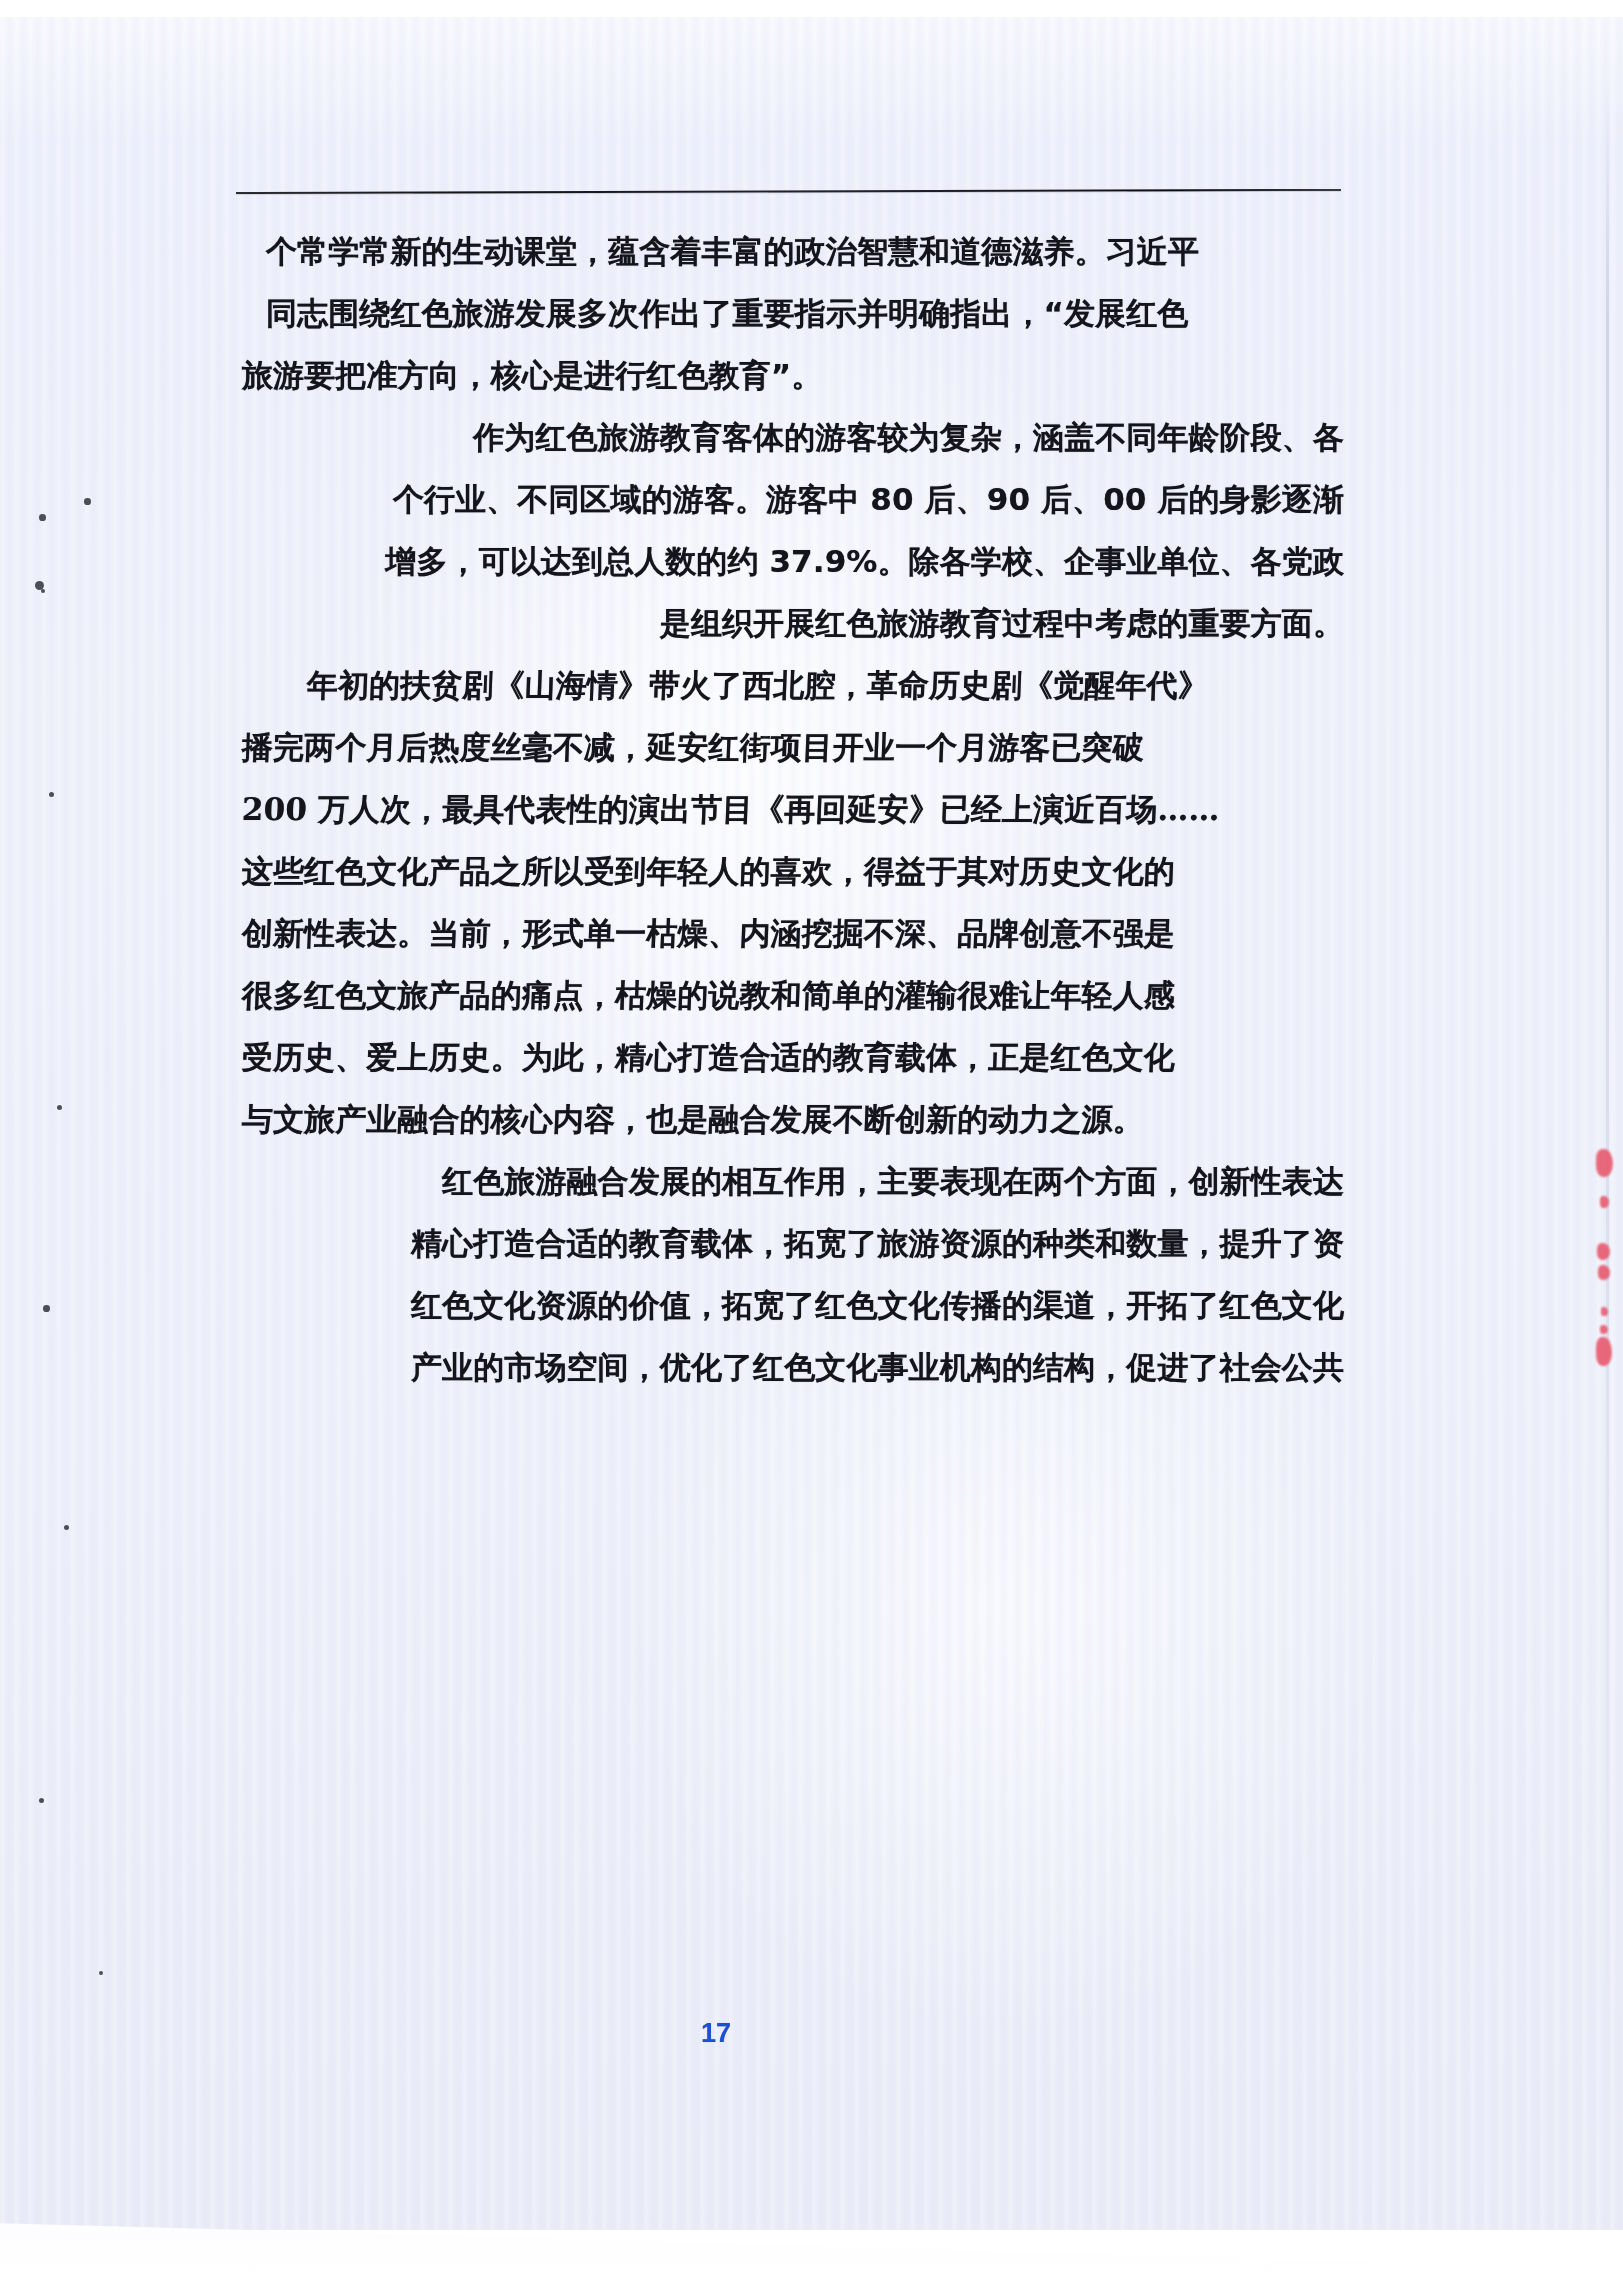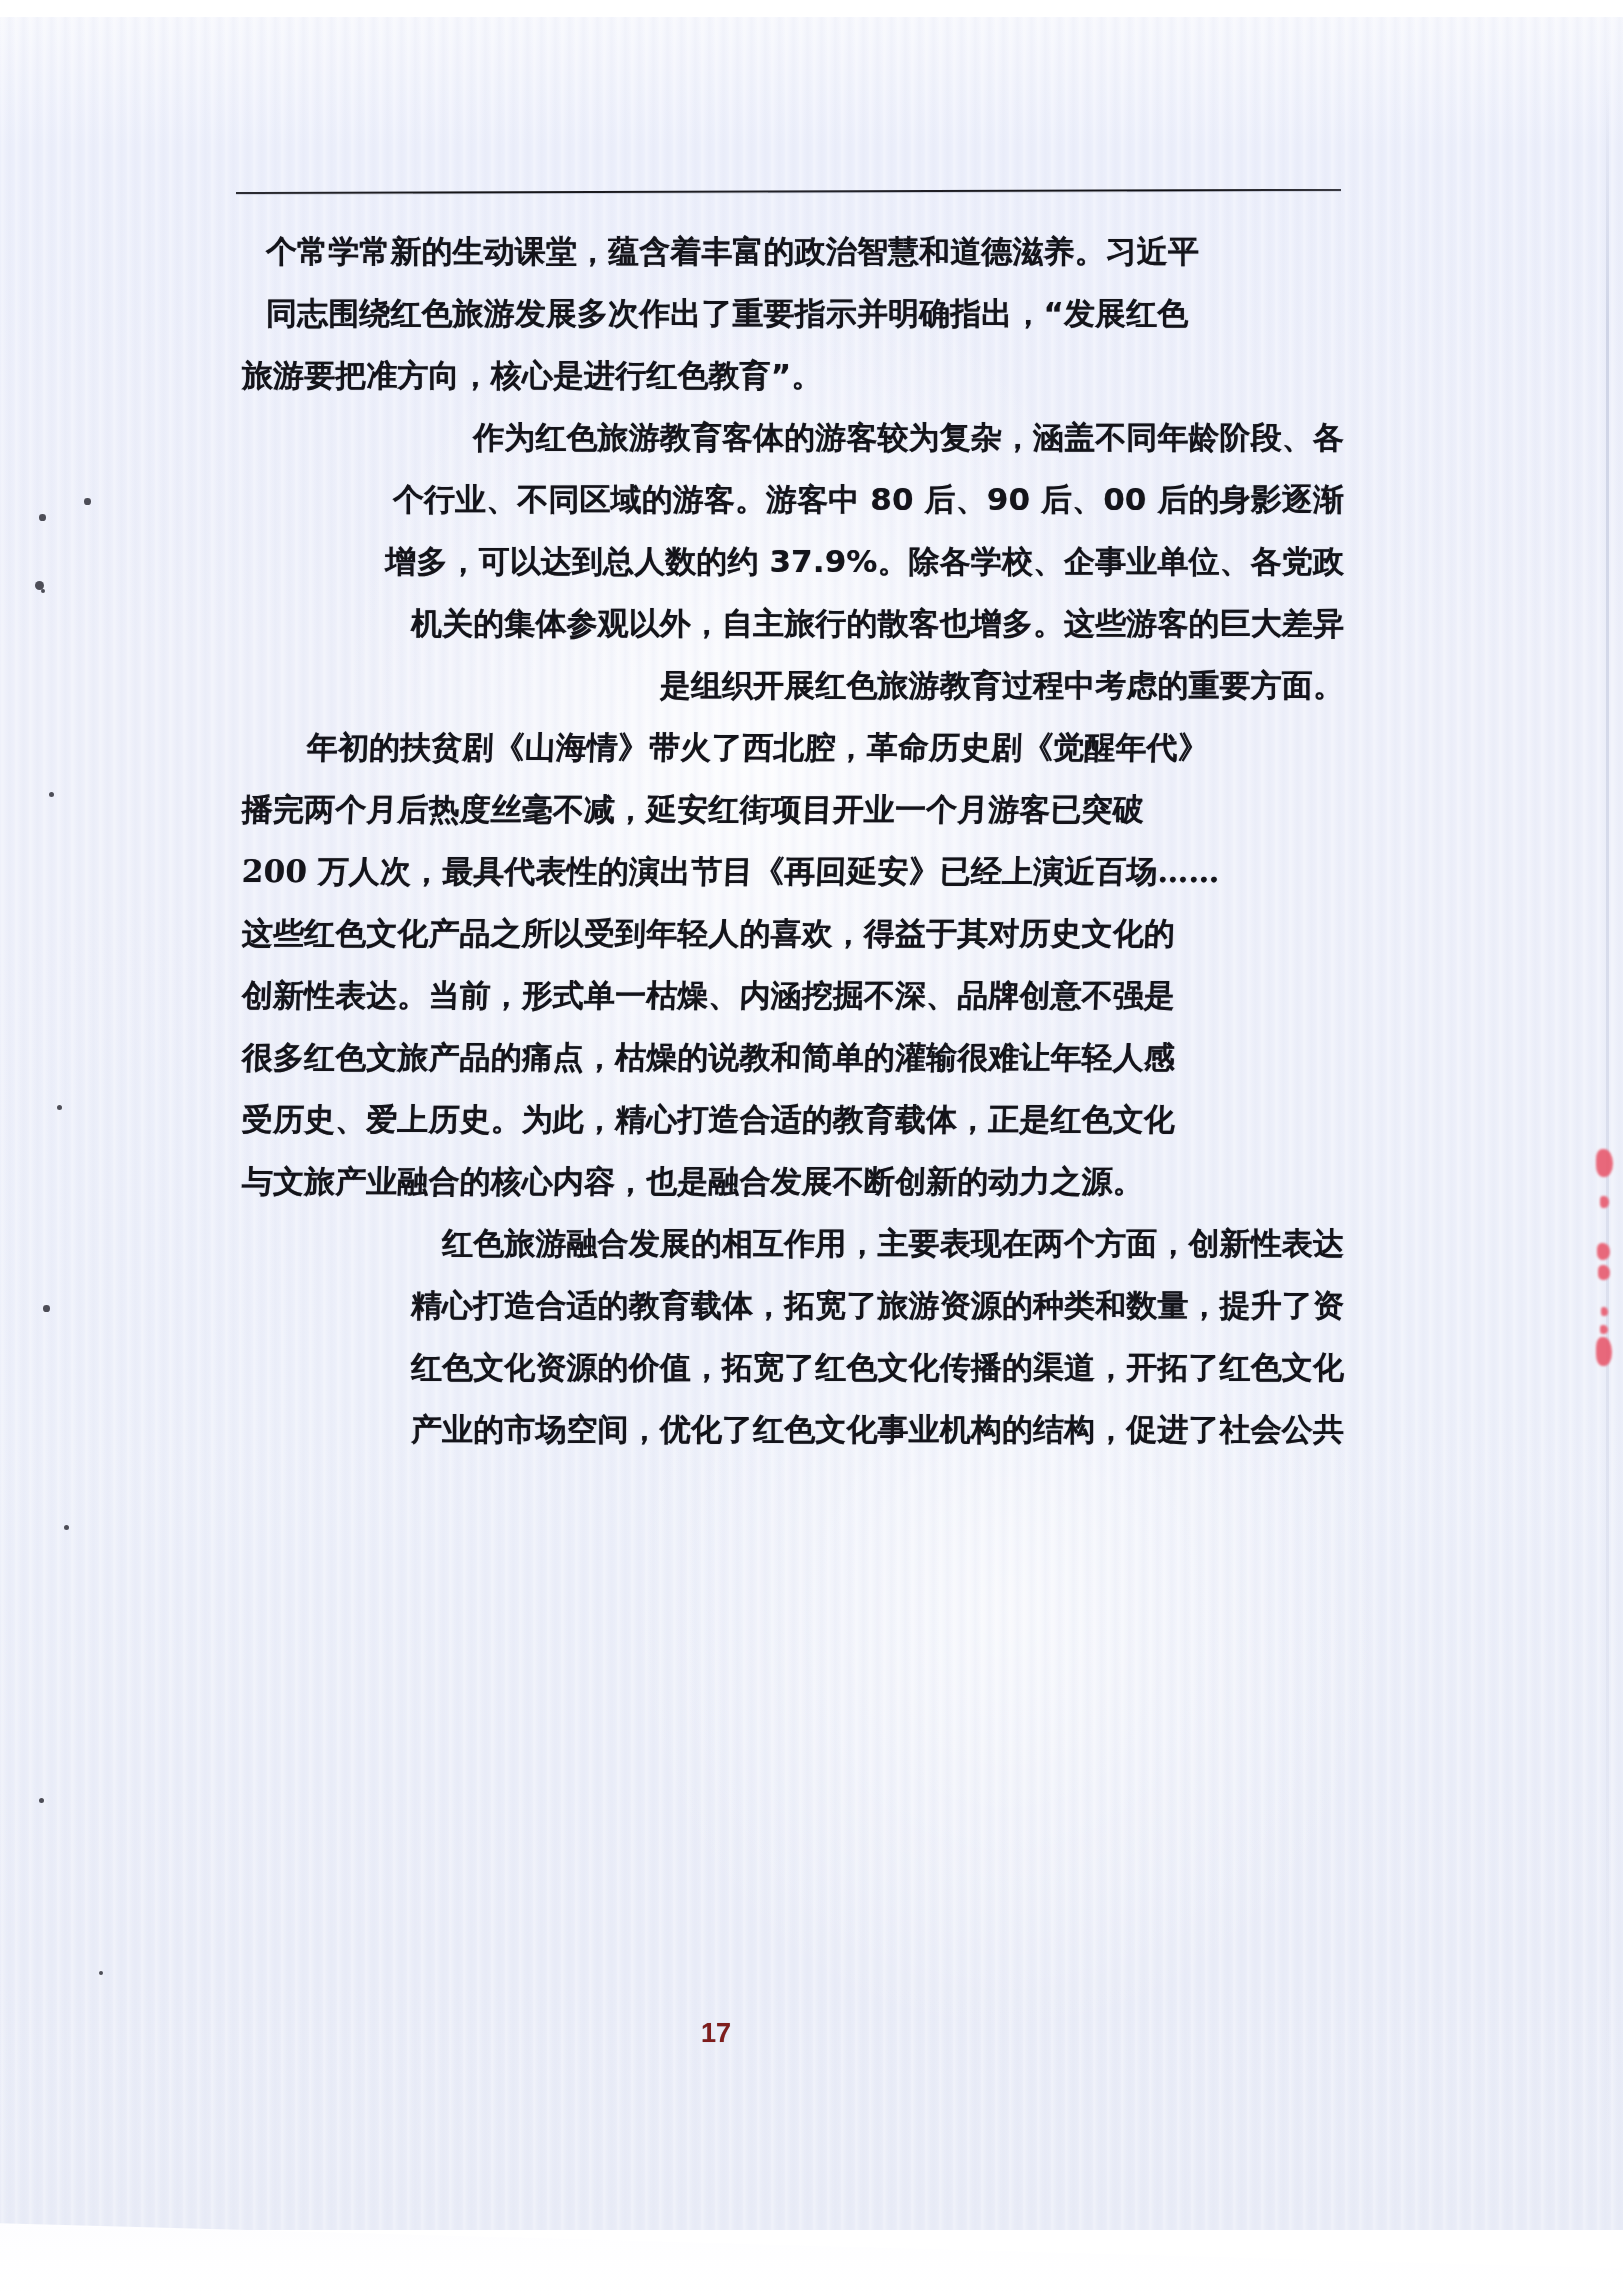--- a/index.html
+++ b/index.html
@@ -115,21 +115,21 @@
 
   
   .pagenum{
     position:absolute;
     left:0;top:2018px;
     width:1432px;
     text-align:center;
     font-family:"Liberation Sans",sans-serif;
     font-size:27px;
     font-weight:600;
-    color:#7f1d1d;
+    color:#1d4ed8;
     text-shadow:0 0 0.7px rgba(30,30,45,.45);
   }
 
   
   .speck{position:absolute;border-radius:50%;background:#2a2a33;opacity:.82;}
   .redmark{position:absolute;border-radius:40% 60% 55% 45%;opacity:.88;}
   .edgeline{
     position:absolute;right:14.7px;top:80px;width:3.3px;height:2051px;
     background:linear-gradient(180deg,rgba(205,210,228,0),rgba(198,204,224,.75) 12%,rgba(205,210,228,.5) 60%,rgba(198,204,224,0));
   }
@@ -154,21 +154,20 @@
     <div>
       <div class="line song just flushleft">个常学常新的生动课堂，蕴含着丰富的政治智慧和道德滋养。习近平</div>
       <div class="line song just flushleft">同志围绕红色旅游发展多次作出了重要指示并明确指出，“发展红色</div>
       <div class="line song flushleft">旅游要把准方向，核心是进行红色教育”。</div>
     </div>
 
     <div>
       <div class="line song indent2">作为红色旅游教育客体的游客较为复杂，涵盖不同年龄阶段、各</div>
       <div class="line song">个行业、不同区域的游客。游客中 80 后、90 后、00 后的身影逐渐</div>
       <div class="line song">增多，可以达到总人数的约 37.9%。除各学校、企事业单位、各党政</div>
-      <div class="line song">机关的集体参观以外，自主旅行的散客也增多。这些游客的巨大差异</div>
       <div class="line song">是组织开展红色旅游教育过程中考虑的重要方面。</div>
     </div>
 
     <div>
       <div class="line kai indent2">年初的扶贫剧《山海情》带火了西北腔，革命历史剧《觉醒年代》</div>
       <div class="line kai">播完两个月后热度丝毫不减，延安红街项目开业一个月游客已突破</div>
       <div class="line kai">200 万人次，最具代表性的演出节目《再回延安》已经上演近百场……</div>
       <div class="line kai">这些红色文化产品之所以受到年轻人的喜欢，得益于其对历史文化的</div>
       <div class="line kai">创新性表达。当前，形式单一枯燥、内涵挖掘不深、品牌创意不强是</div>
       <div class="line kai">很多红色文旅产品的痛点，枯燥的说教和简单的灌输很难让年轻人感</div>

